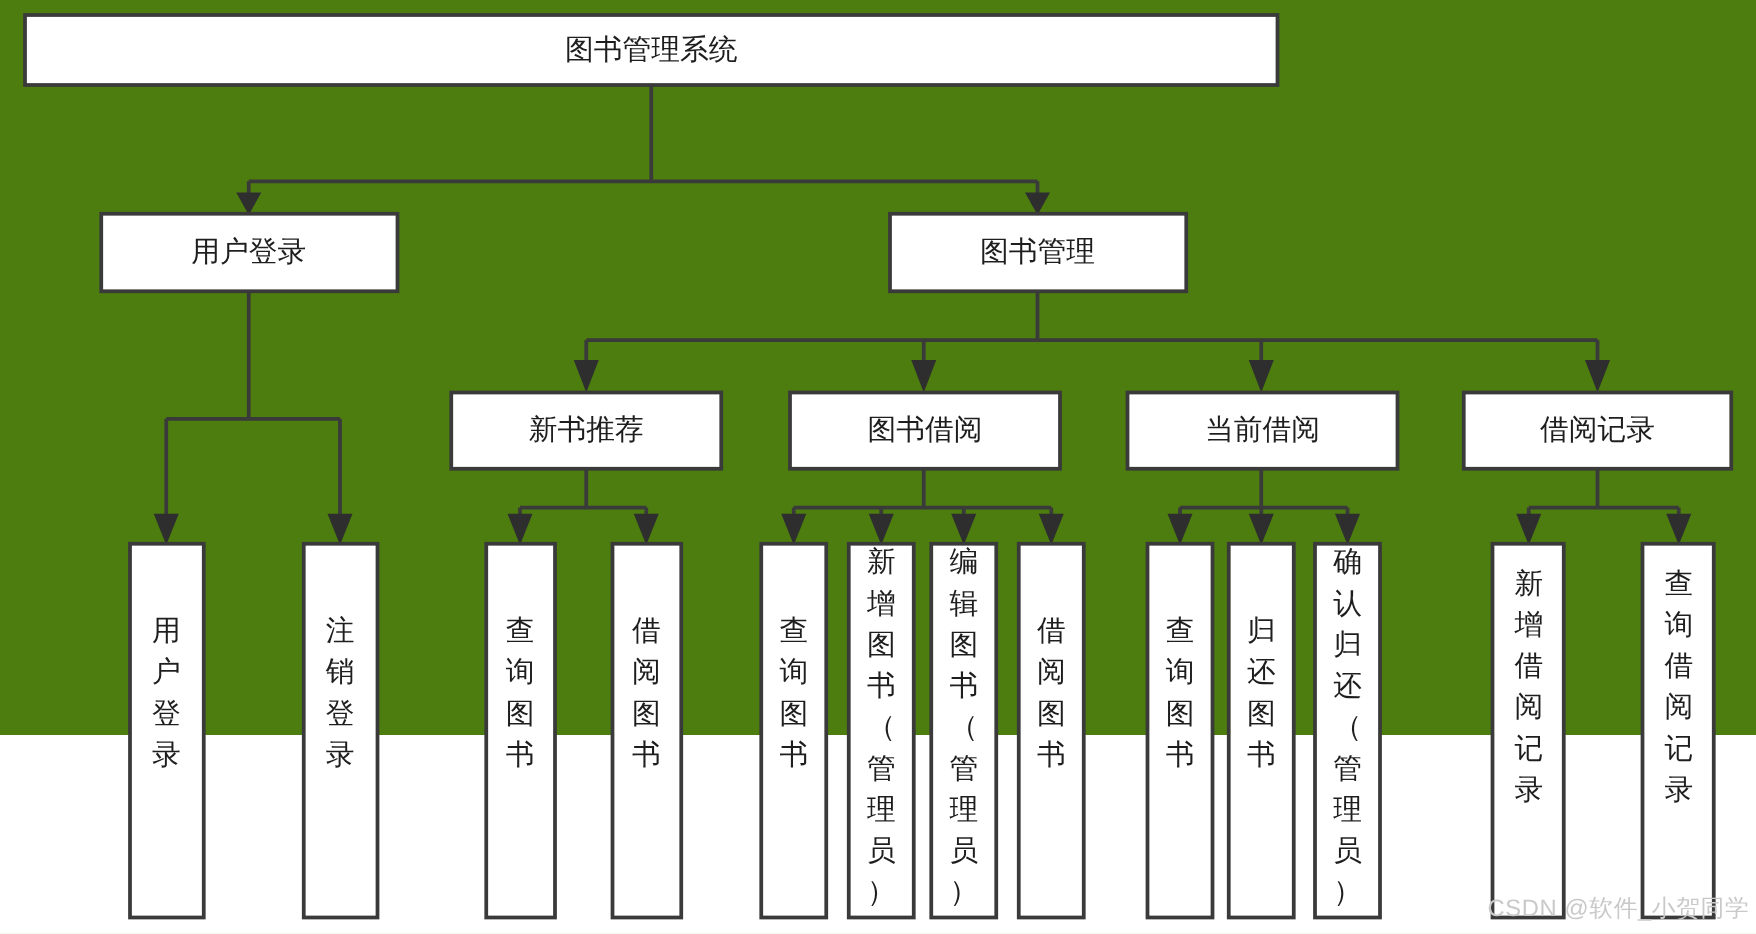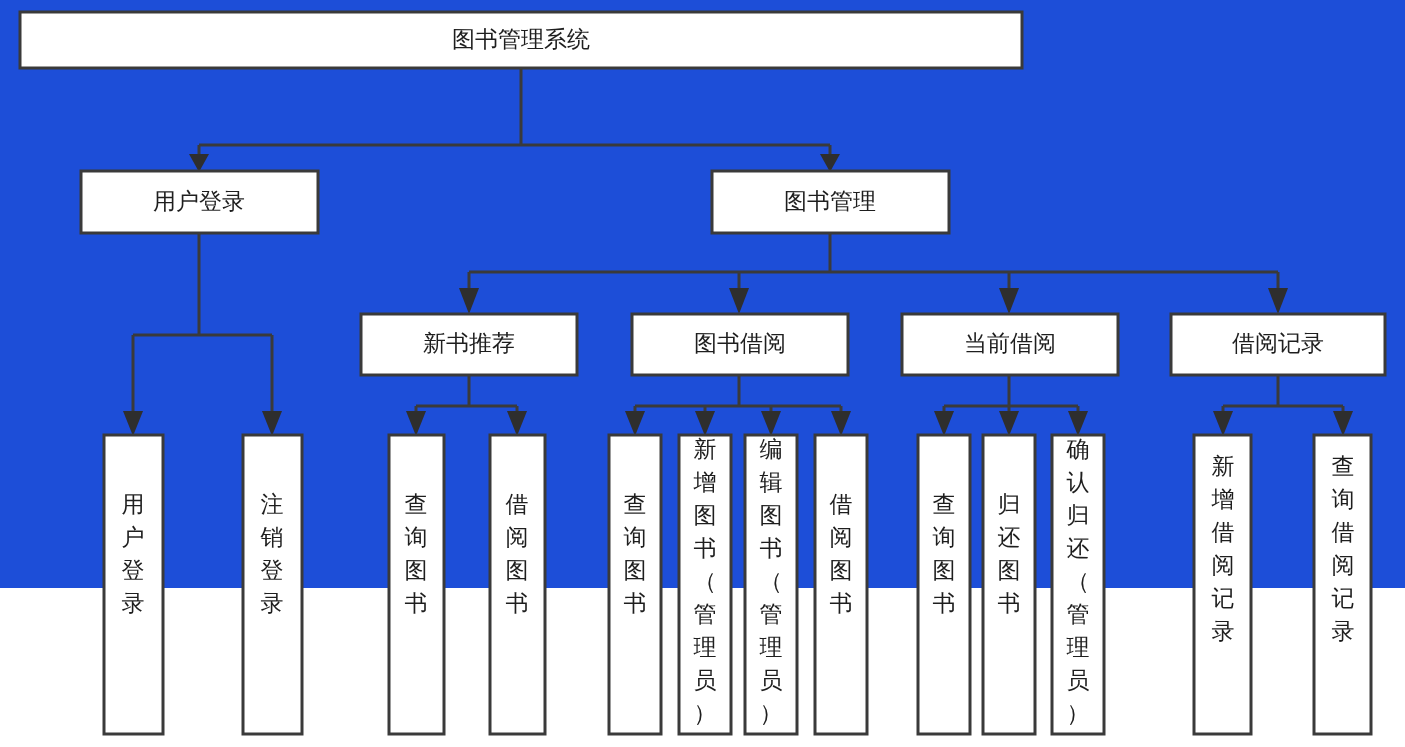--- a/index.html
+++ b/index.html
@@ -10,21 +10,21 @@
   body {
     width: 1405px;
     height: 747px;
     overflow: hidden;
     font-family: "Liberation Sans", "DejaVu Sans", sans-serif;
   }
   #diagram-root {
     position: relative;
     width: 1405px;
     height: 588px;
-    background: #1d4ed8;
+    background: #4d7c0f;
   }
   svg.diagram-canvas {
     position: absolute;
     left: 0;
     top: 0;
     width: 1405px;
     height: 747px;
     display: block;
   }
   .node-box {
@@ -229,14 +229,15 @@
       <text class="node-label-vertical" x="1223" y="474"><tspan x="1223" y="474">新</tspan><tspan x="1223" y="507">增</tspan><tspan x="1223" y="540">借</tspan><tspan x="1223" y="573">阅</tspan><tspan x="1223" y="606">记</tspan><tspan x="1223" y="639">录</tspan></text>
     </g>
 
     <g>
       <rect class="node-box" x="1314" y="435" width="57" height="299"></rect>
       <text class="node-label-vertical" x="1343" y="474"><tspan x="1343" y="474">查</tspan><tspan x="1343" y="507">询</tspan><tspan x="1343" y="540">借</tspan><tspan x="1343" y="573">阅</tspan><tspan x="1343" y="606">记</tspan><tspan x="1343" y="639">录</tspan></text>
     </g>
 
   </svg>
 
+  <div class="watermark" style="left:1190px; top:714px;">CSDN @软件_小贺同学</div>
 
 </div>
 
 </body></html>

